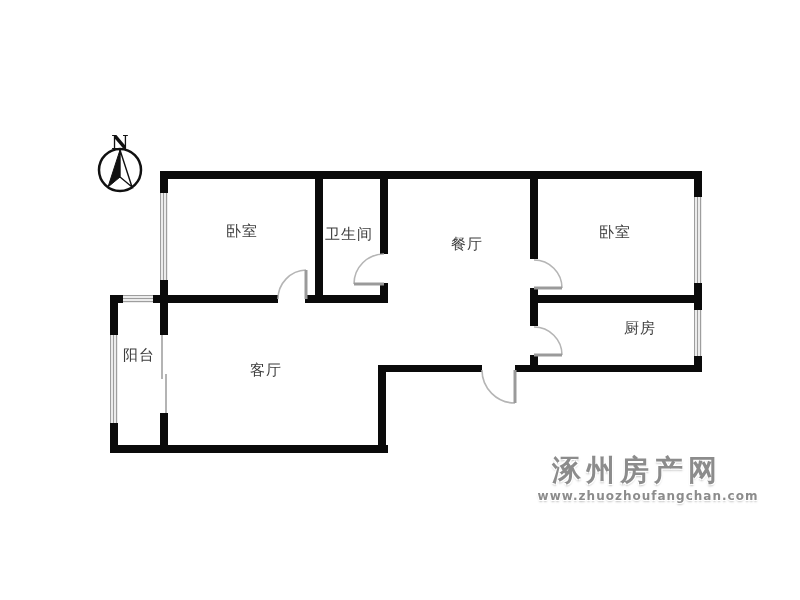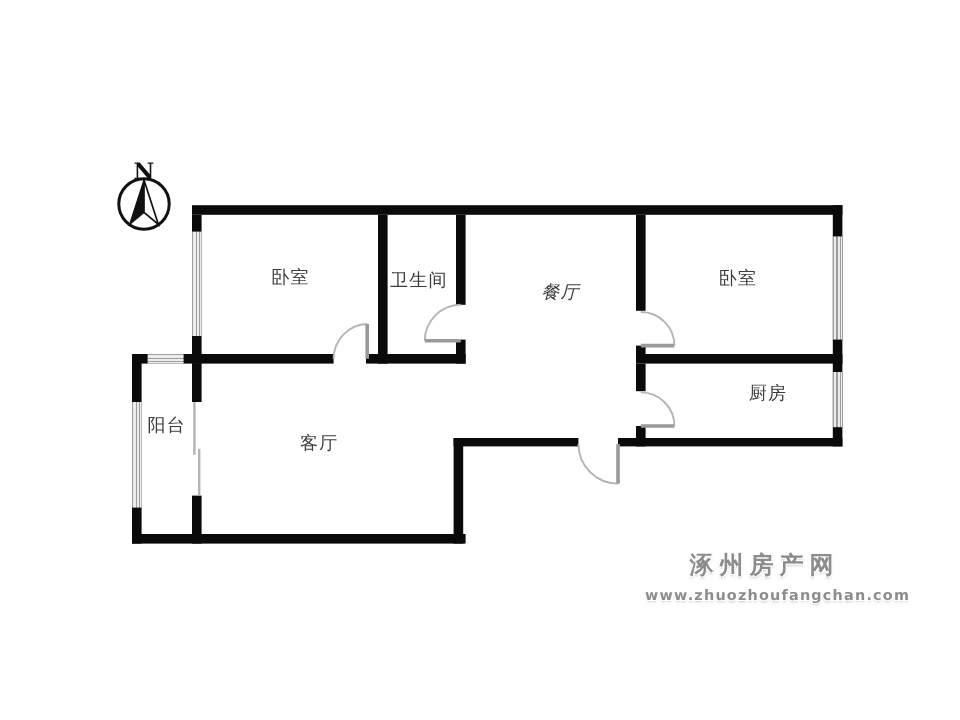--- a/index.html
+++ b/index.html
@@ -54,29 +54,29 @@
   .needle-dark{fill:#111;stroke:#111;stroke-width:1;}
   .needle-light{fill:#fff;stroke:#111;stroke-width:1.4;}
   .compass-n{font-family:"DejaVu Serif","Liberation Serif",serif;font-weight:bold;font-size:19px;fill:#111;}
   
   .room-label{
     position:absolute;transform:translate(-50%,-50%);
     font-size:15px;color:#3c3c3c;letter-spacing:1px;white-space:nowrap;
   }
   .lbl-bedroom-left {left:242px;top:231px;}
   .lbl-bathroom     {left:349px;top:234px;}
-  .lbl-dining       {left:467px;top:244px;font-style:italic;}
+  .lbl-dining       {left:467px;top:244px;}
   .lbl-bedroom-right{left:615px;top:232px;}
   .lbl-kitchen      {left:640px;top:328px;}
   .lbl-living       {left:266px;top:370px;text-align:right;}
   .lbl-balcony      {left:139px;top:355px;}
   
   .wm{position:absolute;transform:translate(-50%,-50%);color:#8c8c8c;font-weight:bold;white-space:nowrap;
       text-shadow:-1px -1px 0 #fff,1px -1px 0 #fff,-1px 1px 0 #fff,1px 1px 0 #fff,0 2px 2px rgba(120,120,120,.45);}
-  .wm-name{left:637px;top:471px;font-size:20px;letter-spacing:5px;font-family:Liberation Serif, serif;}
+  .wm-name{left:637px;top:471px;font-size:29px;letter-spacing:5px;font-family:Liberation Serif, serif;}
   .wm-url {left:648px;top:496px;font-size:12px;letter-spacing:1px;}
 </style>
 </head>
 <body>
 
 <div id="stage">
 
   <div class="wall w-top"></div>
   <div class="wall w-right"></div>
   <div class="wall w-left-bed"></div>

